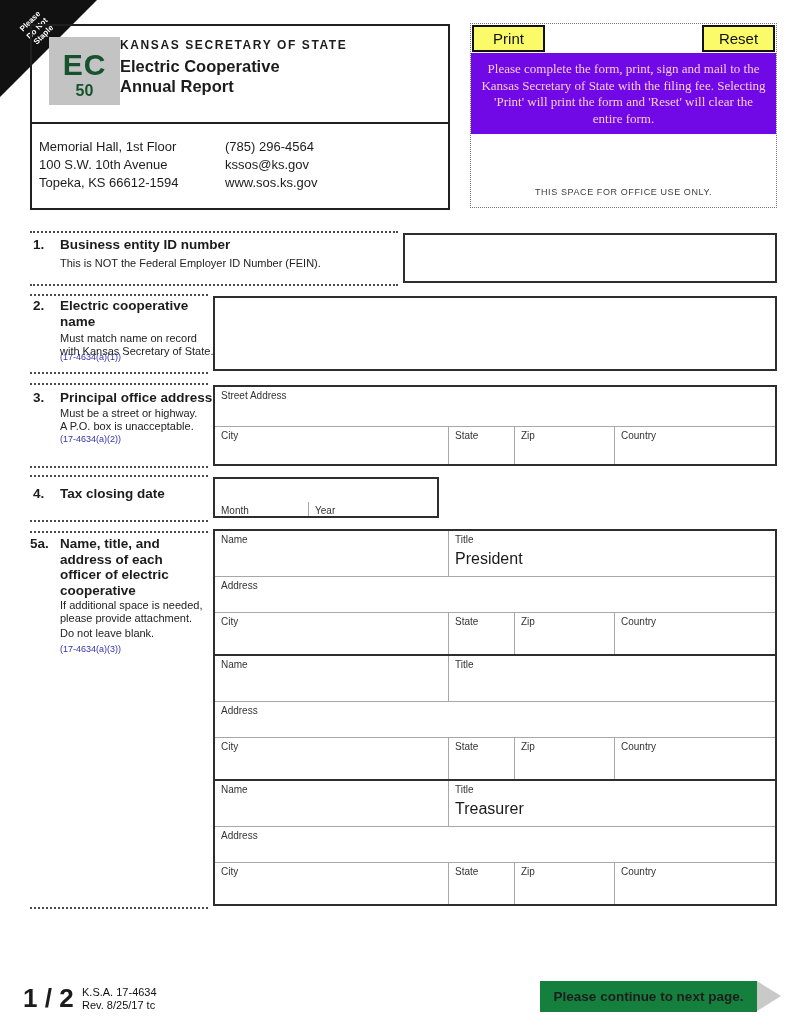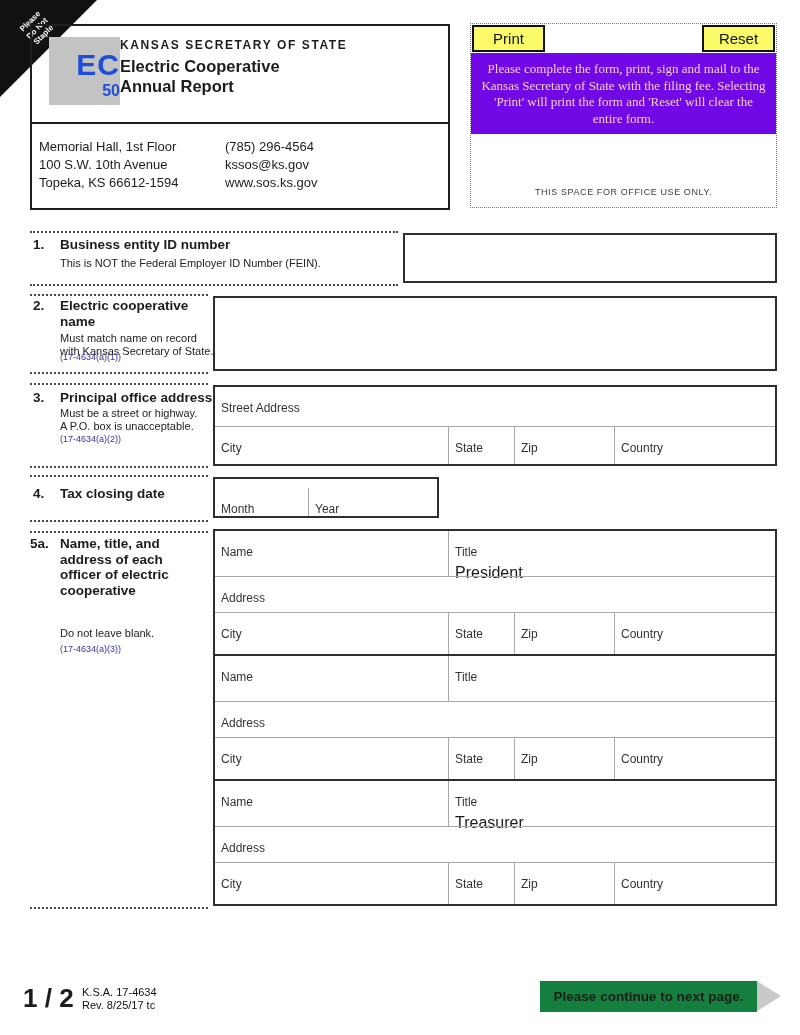--- a/index.html
+++ b/index.html
@@ -21,21 +21,21 @@
     color:#fff; font-size:8px; font-weight:bold; line-height:9.5px;
   }
   
   .header-box {
     position:absolute; left:30px; top:24px; width:420px; height:186px;
     border:2px solid #1f1f1f;
   }
   .hdr-divider { position:absolute; left:0; right:0; top:96px; border-top:2px solid #1f1f1f; }
   .ec-badge {
     position:absolute; left:17px; top:11px; width:71px; height:68px;
-    background:#c3c3c3; text-align:right; color:#1d4ed8;
+    background:#c3c3c3; text-align:center; color:#14532d;
   }
   .ec-badge .ec { font-size:30px; font-weight:bold; line-height:34px; margin-top:11px; letter-spacing:1px;}
   .ec-badge .ec50 { font-size:16px; font-weight:bold; line-height:18px; }
   .hdr-titles { position:absolute; left:88px; top:12px; }
   .agency { font-size:12px; font-weight:bold; letter-spacing:1.6px; margin-bottom:4px; }
   .form-title { font-size:16.5px; font-weight:bold; line-height:20px; }
   .hdr-contact { position:absolute; left:7px; top:112px; font-size:13px; line-height:18px; }
   .hdr-contact .col2 { position:absolute; left:186px; top:0; white-space:nowrap; }
   
   .office-box {
@@ -62,21 +62,21 @@
   }
   
   .dotline { position:absolute; height:0; border-top:2px dotted #4a4a4a; }
   
   .secnum { position:absolute; font-size:13.5px; font-weight:bold; }
   .sectitle { position:absolute; font-size:13.5px; font-weight:bold; line-height:15.5px; }
   .secnote { position:absolute; font-size:11px; line-height:13px; color:#222; }
   .seccite { position:absolute; font-size:9px; color:#3333aa; }
   
   .ibox { position:absolute; border:2px solid #2e2e2e; background:#fff; }
-  .flabel { display:block; font-size:12px; color:#333; padding:14px 0 0 6px; }
+  .flabel { display:block; font-size:10px; color:#333; padding:3px 0 0 6px; }
   .cell { position:relative; }
   .frow { display:flex; }
   .brdr { border-right:1px solid #a8a8a8; }
   .brdt { border-top:1px solid #a8a8a8; }
   .w-city { width:234px; } .w-state { width:66px; } .w-zip { width:100px; } .w-country { flex:1; }
   .s3-row1 { height:39px; }
   .s3-row2 { height:38px; }
   .tax-box { width:226px; height:41px; display:flex;align-items:flex-end; }
   .tax-month { width:94px; }
   .tax-year { flex:1; }
@@ -208,20 +208,24 @@
     </div>
   </div>
 
   <div class="secnum" style="left:30px; top:536px;">5a.</div>
   <div class="sectitle" style="left:60px; top:536px;">
     <div>Name, title, and</div>
     <div>address of each</div>
     <div>officer of electric</div>
     <div>cooperative</div>
   </div>
+  <div class="secnote" style="left:60px; top:599px;">
+    <div>If additional space is needed,</div>
+    <div>please provide attachment.</div>
+  </div>
   <div class="secnote" style="left:60px; top:627px;">Do not leave blank.</div>
   <div class="seccite" style="left:60px; top:644px;">(17-4634(a)(3))</div>
 
   <div class="ibox officer-table">
 
     <div class="officer-block">
       <div class="o-row1">
         <div class="cell o-name brdr">
           <span class="flabel">Name</span>
         </div>

